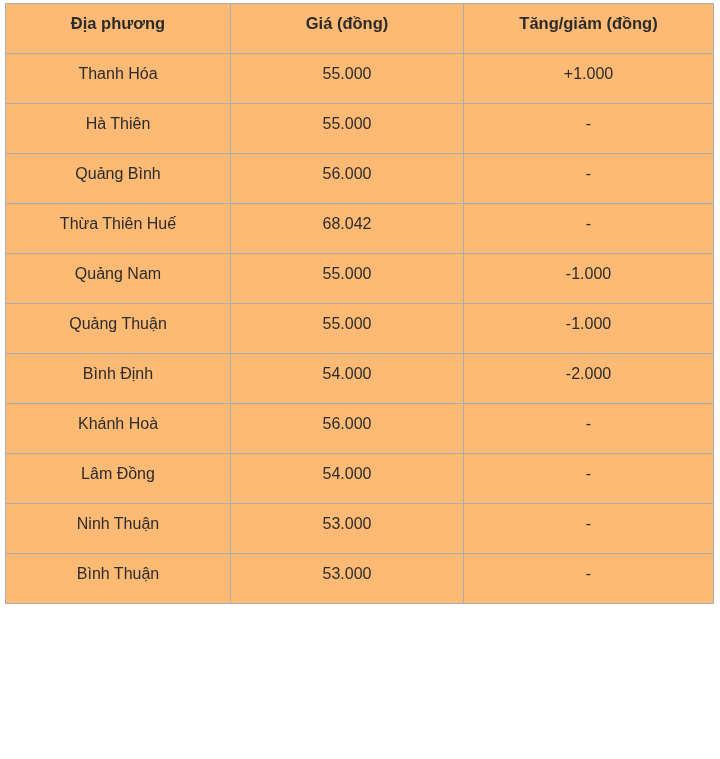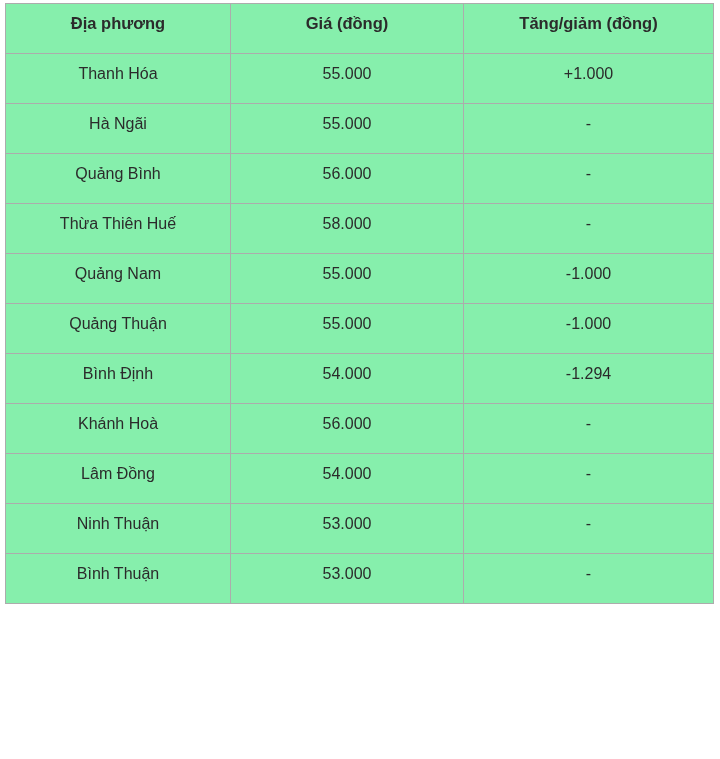--- a/index.html
+++ b/index.html
@@ -26,21 +26,21 @@
   .price-table th,
   .price-table td {
     border: 1px solid var(--border-color, #acacac);
     box-sizing: border-box;
     height: 50px;
     text-align: center;
     vertical-align: top;
     padding: 10px 4px 0 4px;
     font-size: 16px;
     line-height: 1.2;
-    background: #86efac;
+    background: #fdba74;
     white-space: nowrap;
     overflow: hidden;
   }
   .price-table th {
     font-weight: 700;
     font-size: 16.5px;
   }
   col.c1 { width: 225px; }
   col.c2 { width: 233px; }
   col.c3 { width: 250px; }
@@ -61,48 +61,48 @@
       <th>Tăng/giảm (đồng)</th>
     </tr>
   </thead>
   <tbody>
       <tr>
     <td>Thanh Hóa</td>
     <td>55.000</td>
     <td>+1.000</td>
   </tr>
       <tr>
-    <td>Hà Ngãi</td>
+    <td>Hà Thiên</td>
     <td>55.000</td>
     <td>-</td>
   </tr>
       <tr>
     <td>Quảng Bình</td>
     <td>56.000</td>
     <td>-</td>
   </tr>
       <tr>
     <td>Thừa Thiên Huế</td>
-    <td>58.000</td>
+    <td>68.042</td>
     <td>-</td>
   </tr>
       <tr>
     <td>Quảng Nam</td>
     <td>55.000</td>
     <td>-1.000</td>
   </tr>
       <tr>
     <td>Quảng Thuận</td>
     <td>55.000</td>
     <td>-1.000</td>
   </tr>
       <tr>
     <td>Bình Định</td>
     <td>54.000</td>
-    <td>-1.294</td>
+    <td>-2.000</td>
   </tr>
       <tr>
     <td>Khánh Hoà</td>
     <td>56.000</td>
     <td>-</td>
   </tr>
       <tr>
     <td>Lâm Đồng</td>
     <td>54.000</td>
     <td>-</td>

